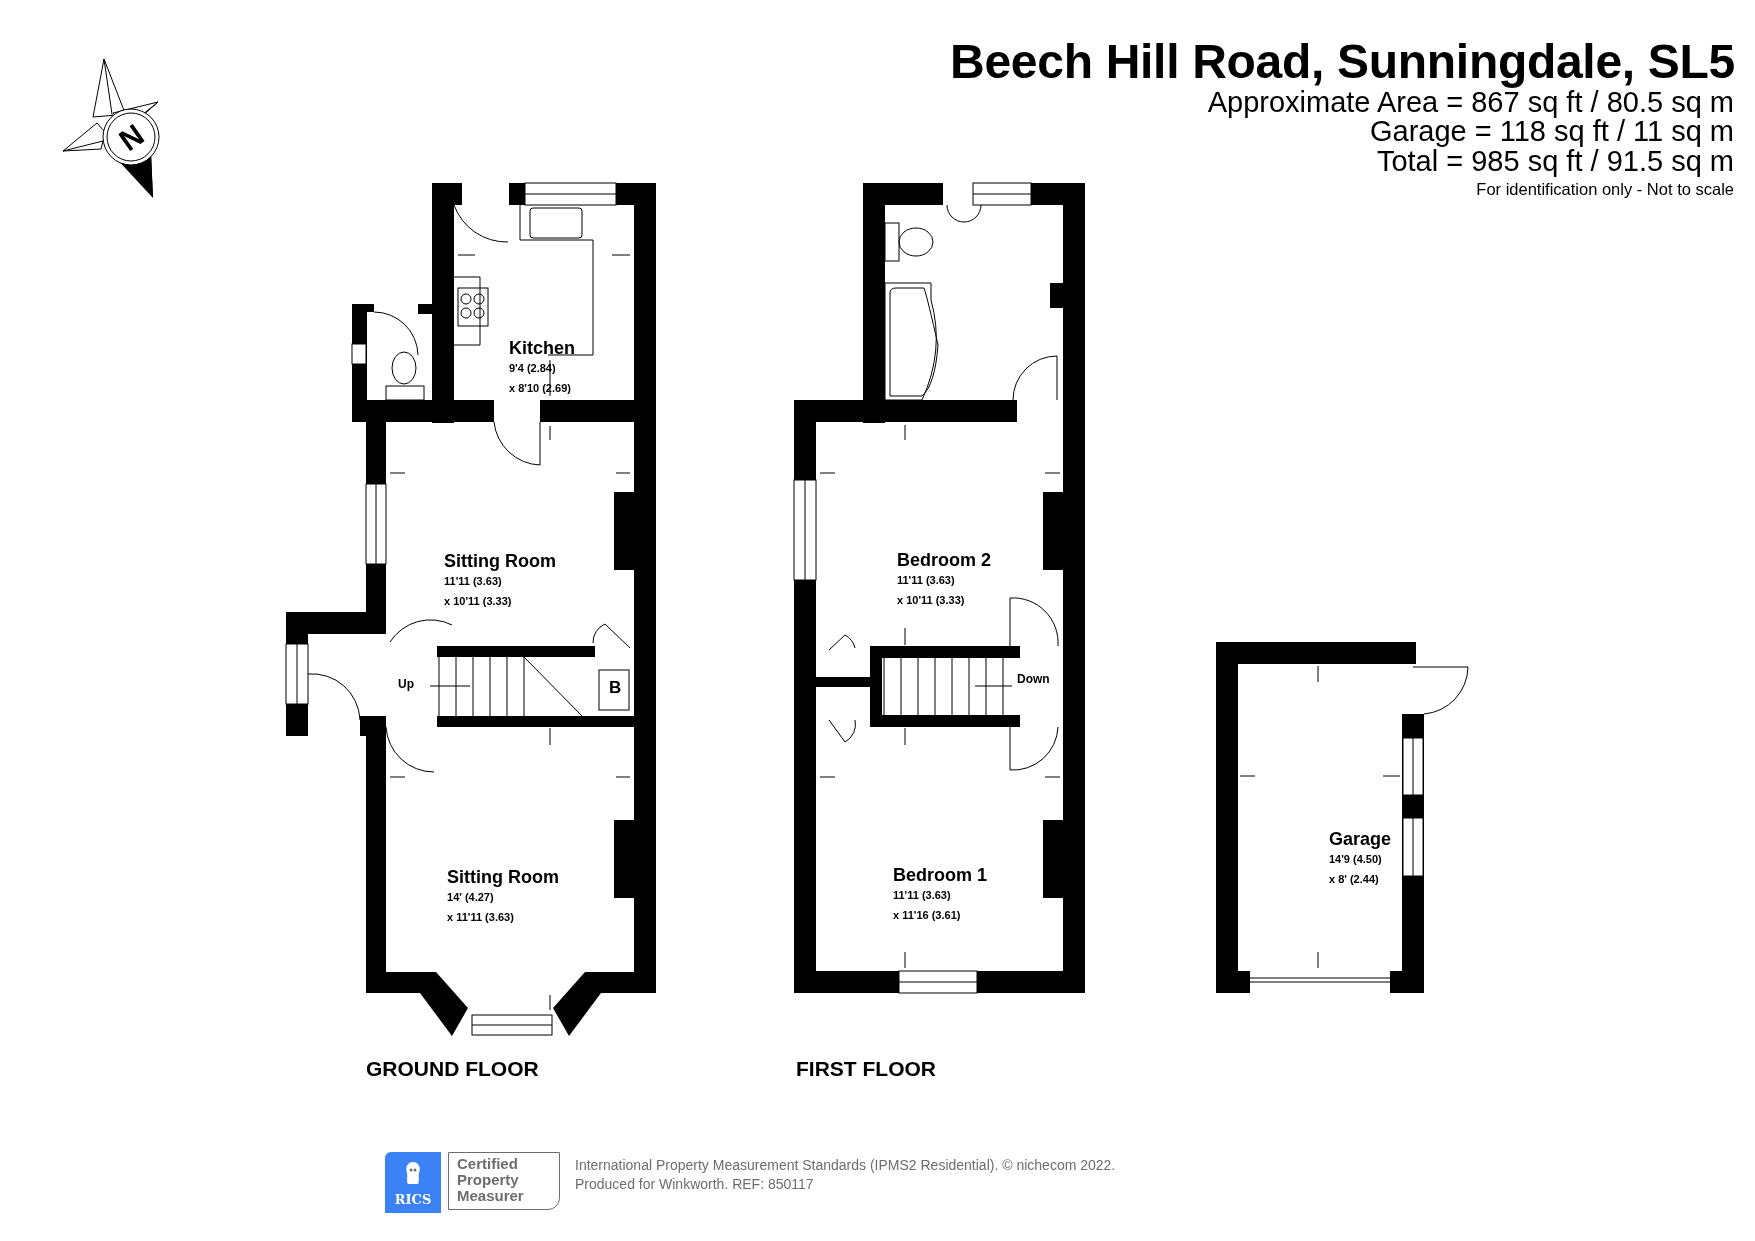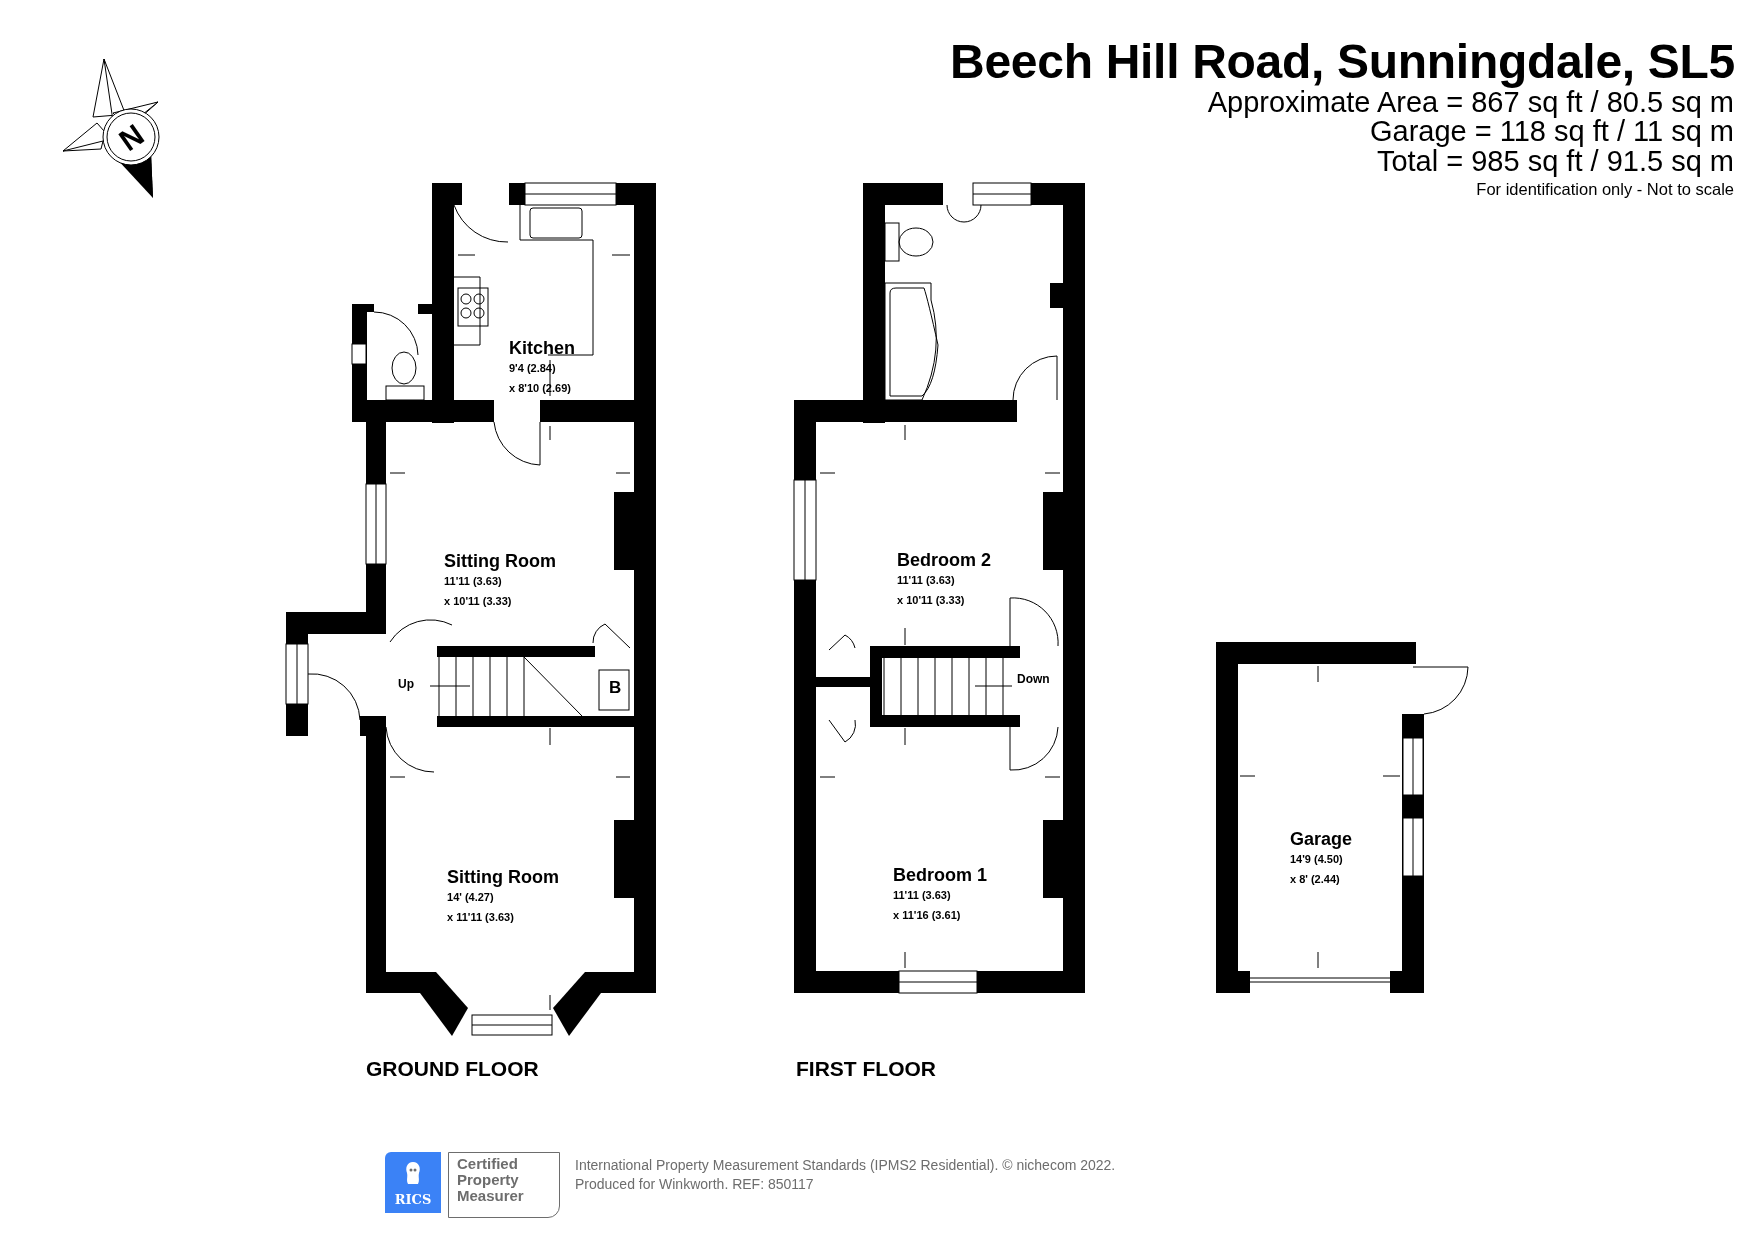--- a/index.html
+++ b/index.html
@@ -9,21 +9,21 @@
   .area { right:21px; font-size:29px; white-space:nowrap; }
   .note { right:21px; top:180px; font-size:16.5px; white-space:nowrap; }
   .plan { left:0; top:0; }
   .room-label { position:absolute; text-align:left; transform:translateX(-50%); line-height:20px; white-space:nowrap;margin-top:43px; }
   .room-name { font-weight:bold; font-size:18px; }
   .room-dim { font-size:11px;font-weight:bold; }
   .floor-label { position:absolute; font-weight:bold; font-size:21px; white-space:nowrap; }
   .small-label { position:absolute; font-weight:bold; font-size:12px; }
   .rics-box { left:385px; top:1152px; width:56px; height:61px; background:#3b82f6; border-radius:6px 0 0 0; }
   .rics-text { position:absolute; bottom:6px; left:0; width:100%; text-align:center; color:#fff; font-family:"DejaVu Serif", serif; font-weight:bold; font-size:13px; }
-  .cert-box { left:448px; top:1152px; width:112px; height:66px; border:1.5px solid #6d6d6d; border-radius:0 0 12px 0; color:#6d6d6d; font-weight:bold; font-size:15px; line-height:16px; padding:3px 16px 0 8px; box-sizing:border-box; }
+  .cert-box { left:448px; top:1152px; width:112px; height:58px; border:1.5px solid #6d6d6d; border-radius:0 0 12px 0; color:#6d6d6d; font-weight:bold; font-size:15px; line-height:16px; padding:3px 16px 0 8px; box-sizing:border-box; }
   .footer-text { left:575px; top:1156px; color:#6d6d6d; font-size:14px; line-height:18.5px; white-space:nowrap; }
 </style>
 </head>
 <body>
 
 <div class="abs title">Beech Hill Road, Sunningdale, SL5</div>
 <div class="abs area" style="top:86px">Approximate Area = 867 sq ft / 80.5 sq m</div>
 <div class="abs area" style="top:115px">Garage = 118 sq ft / 11 sq m</div>
 <div class="abs area" style="top:145px">Total = 985 sq ft / 91.5 sq m</div>
 <div class="abs note">For identification only - Not to scale</div>
@@ -249,21 +249,21 @@
   <div class="room-dim">11'11 (3.63)</div>
   <div class="room-dim">x 10'11 (3.33)</div>
 </div>
 <div class="room-label" style="left:940px;top:822px">
   <div class="room-name">Bedroom 1</div>
   <div class="room-dim">11'11 (3.63)</div>
   <div class="room-dim">x 11'16 (3.61)</div>
 </div>
 <div class="small-label" style="left:1017px;top:672px">Down</div>
 
-<div class="room-label" style="left:1321px;top:786px">
+<div class="room-label" style="left:1360px;top:786px">
   <div class="room-name">Garage</div>
   <div class="room-dim">14'9 (4.50)</div>
   <div class="room-dim">x 8' (2.44)</div>
 </div>
 
 <div class="floor-label" style="left:366px;top:1057px">GROUND FLOOR</div>
 <div class="floor-label" style="left:796px;top:1057px">FIRST FLOOR</div>
 
 <div class="abs rics-box">
   <svg class="abs" style="left:17px;top:8px" width="22" height="26" viewBox="0 0 22 26">

